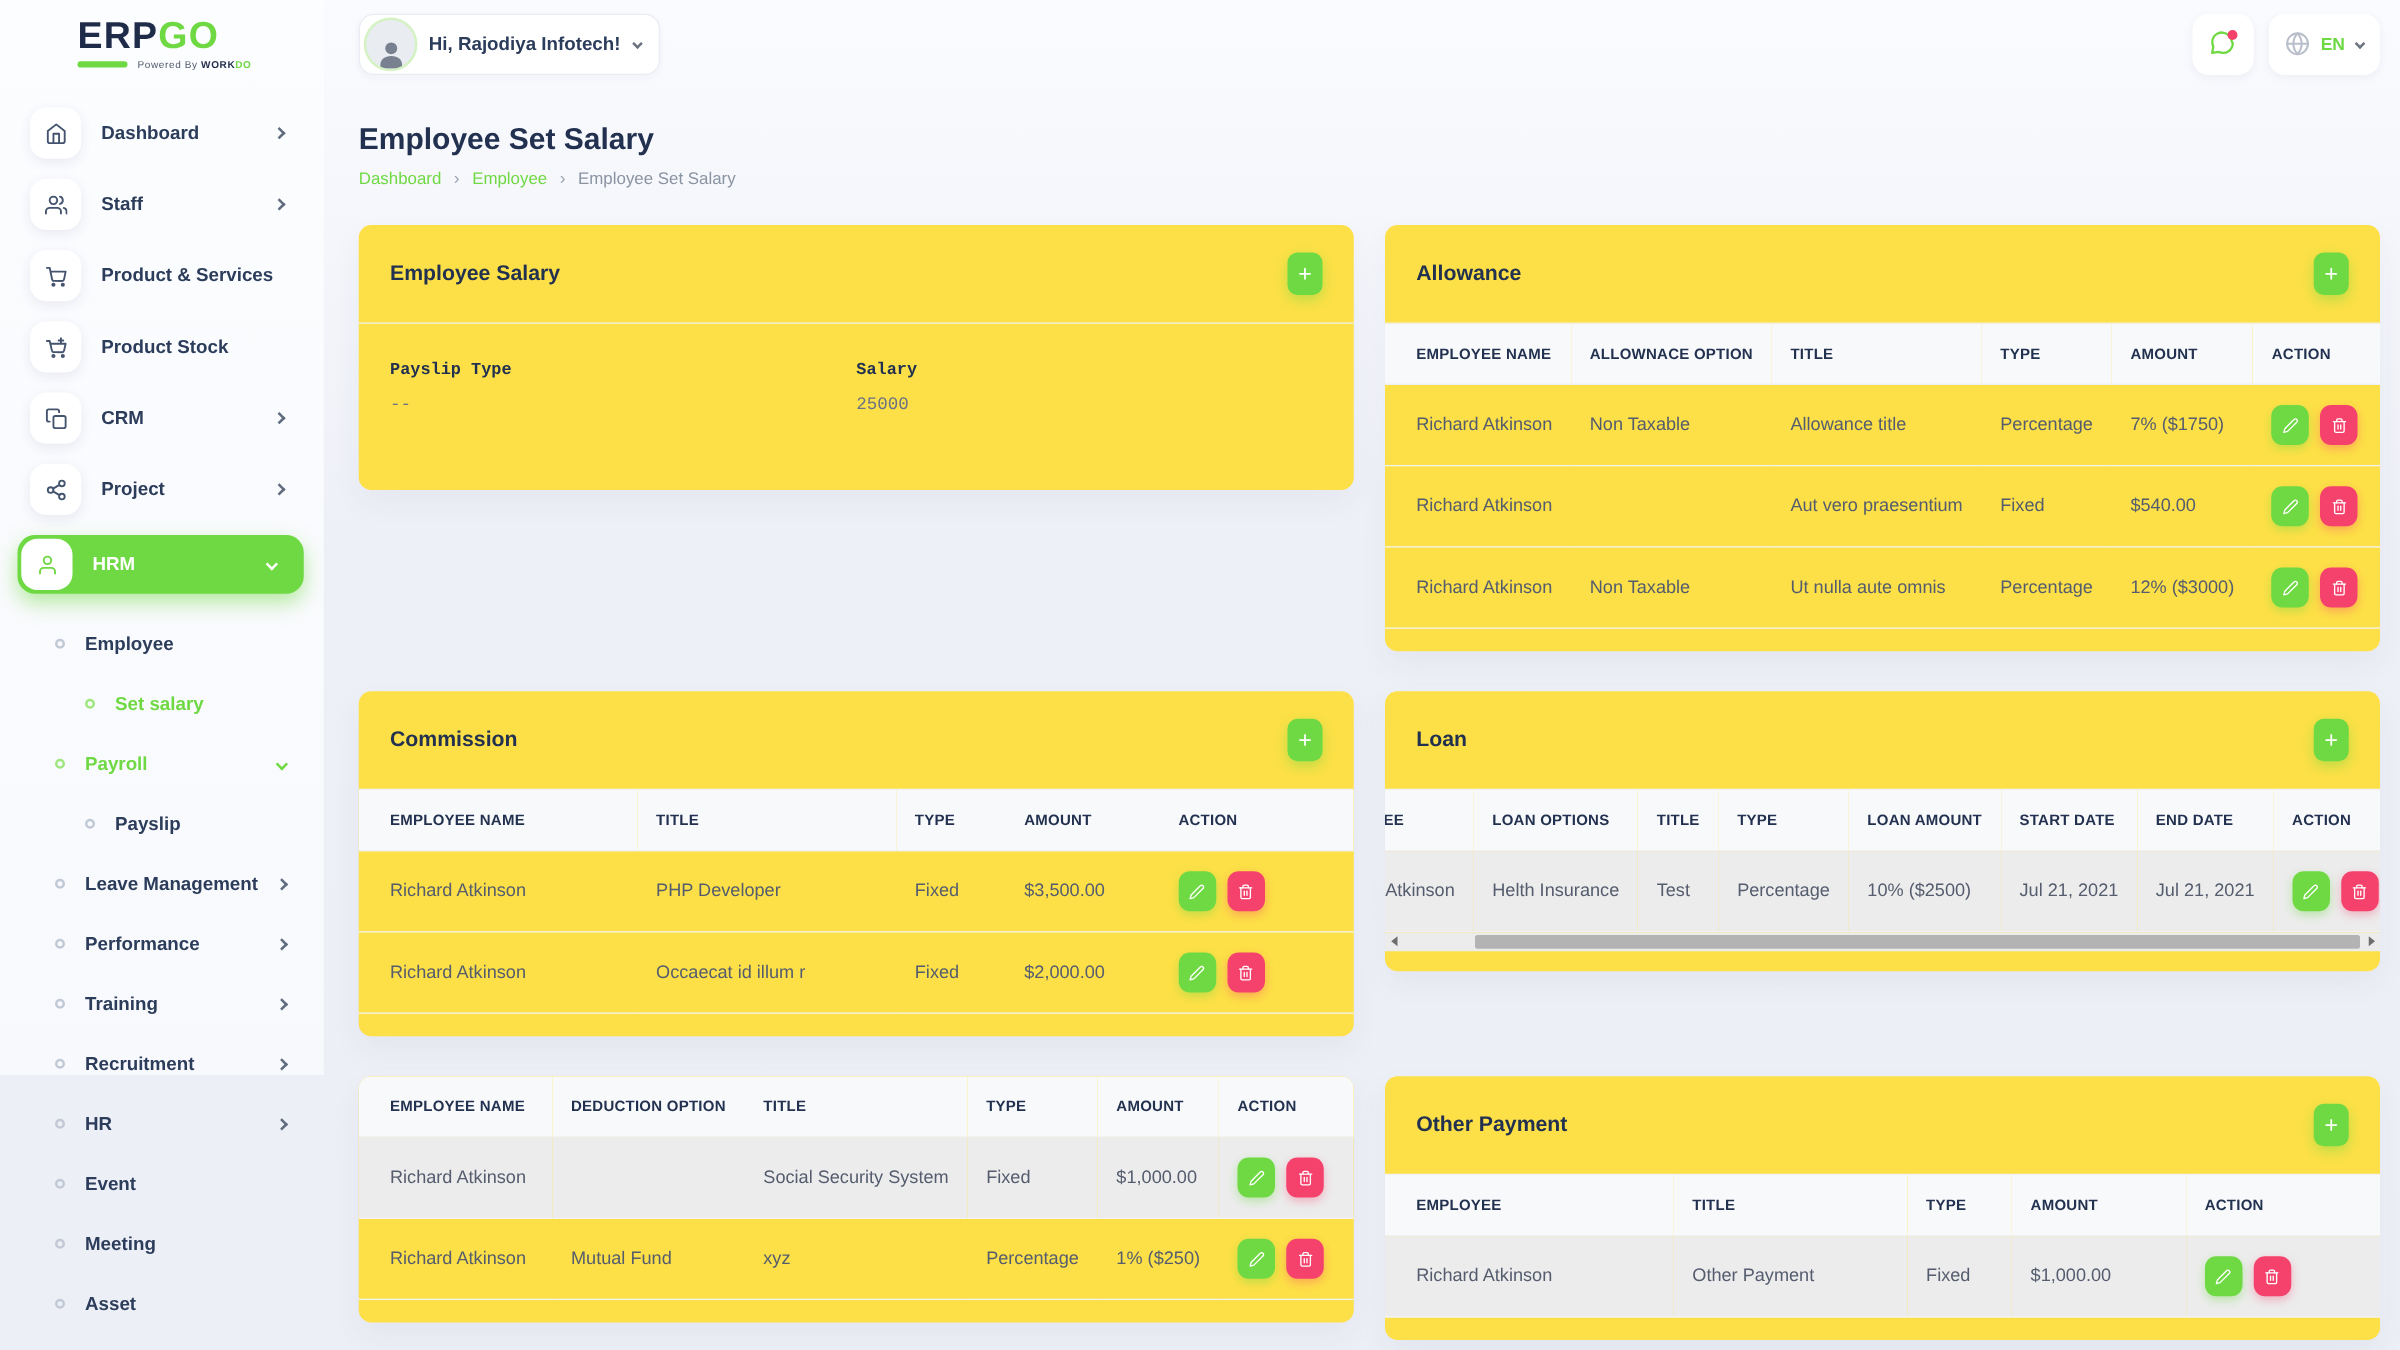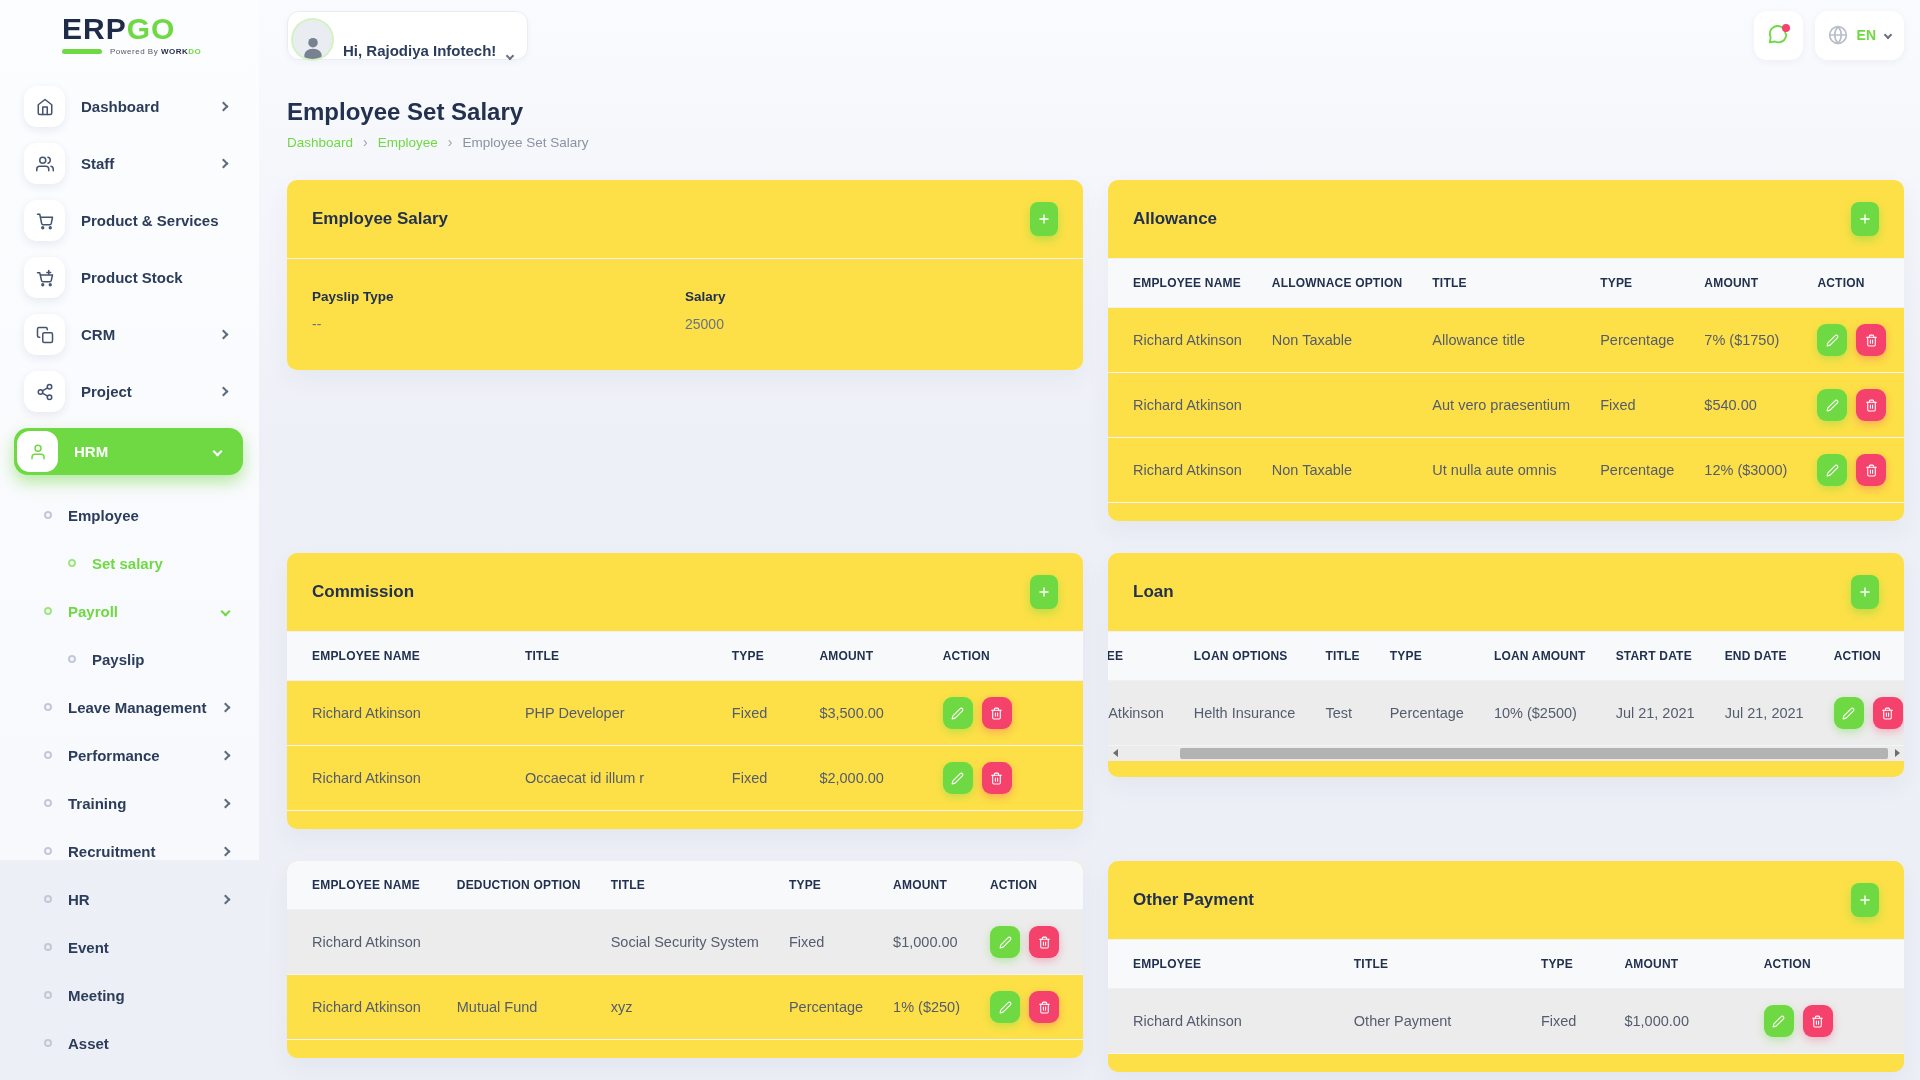--- a/index.html
+++ b/index.html
@@ -39,21 +39,21 @@
   .sitem .slabel { font-size:15px; font-weight:600; color:#2c3d5b; flex:1; }
   .sitem .chev { color:#5f6b7e; }
   .sitem.active .slabel { color:#6fd943; }
   .sitem.active .dot { border-color:#9fe67e; }
   .sitem.bold .slabel { font-weight:700; }
   .sitem.active .chev { color:#6fd943; }
   
   .topbar { position:absolute; left:287px; right:16px; top:10px; height:50px;
     display:flex; align-items:center; justify-content:space-between; z-index:2; }
   .user-chip { height:49px; background:#fff; border:1px solid #e9ecf2; border-radius:12px;
-    display:flex; align-items:flex-end; gap:11px; padding:0 14px 0 5px; cursor:pointer;
+    display:flex; align-items:center; gap:11px; padding:0 14px 0 5px; cursor:pointer;
     box-shadow:0 2px 6px rgba(40,43,111,.04); }
   .avatar { width:39px; height:39px; border-radius:50%; background:#e9ecf1; overflow:hidden;
     box-shadow:0 0 0 2px #d4f2c3; display:flex; align-items:flex-end; justify-content:center; }
   .user-name { font-size:15px; font-weight:600; color:#2c3d5b; }
   .user-chip .chev, .lang-pill .chev { width:6px; height:6px; color:#6b7380; }
   .top-right { display:flex; gap:12px; align-items:center; }
   .icon-btn { width:49px; height:49px; background:#fff; border-radius:13px; border:none; cursor:pointer;
     display:flex; align-items:center; justify-content:center; position:relative;
     box-shadow:0 2px 8px rgba(40,43,111,.05); }
   .badge { position:absolute; top:13px; right:13px; width:8px; height:8px; border-radius:50%; background:#f5426c; }
@@ -79,21 +79,21 @@
   table { width:100%; border-collapse:collapse; margin-bottom:18px; }
   thead th { background:#f8f9fb; border-bottom:1px solid #eef0f4; padding:17px 15px; text-align:left;
     font-size:12px; font-weight:700; color:#22314f; letter-spacing:.2px; white-space:nowrap; }
   tbody td { padding:16px 15px; font-size:14.5px; color:#545c6e; border-bottom:1px solid #f3f4f7; white-space:nowrap; }
   th:first-child, td:first-child { padding-left:25px; }
   tr.gray td { background:#ececec; }
   .btn-edit,.btn-del { display:inline-flex; align-items:center; justify-content:center;
     width:30px; height:32px; border-radius:9px; border:none; cursor:pointer; color:#fff; margin-right:9px; }
   .btn-edit { background:#6fd943; box-shadow:0 3px 8px rgba(111,217,67,.4); }
   .btn-del { background:#f5426c; box-shadow:0 3px 8px rgba(245,66,108,.35); }
-  .sal-body { display:flex; padding:30px 25px 38px; }
+  .sal-body { display:flex; padding:30px 25px 60px;font-family:Liberation Mono, monospace; }
   .sal-field { width:50%; }
   .sal-label { font-size:13.5px; font-weight:700; color:#22314f; margin-bottom:12px; }
   .sal-value { font-size:14px; color:#6a7284; }
   
   .hclip { overflow:hidden; }
   .loan-table { width:874px; margin-left:-78px; margin-bottom:0; }
   .scrollbar { height:15px; background:#ececec; position:relative; margin-bottom:16px; }
   .scroll-thumb { position:absolute; left:72px; right:16px; top:2px; bottom:2px; background:#b3b3b3; border-radius:2px; cursor:pointer; }
   .scroll-arrow { position:absolute; top:3px; width:0; height:0; cursor:pointer; }
   .scroll-arrow.left { left:5px; border-right:5px solid #6e6e6e; border-top:4.5px solid transparent; border-bottom:4.5px solid transparent; }

